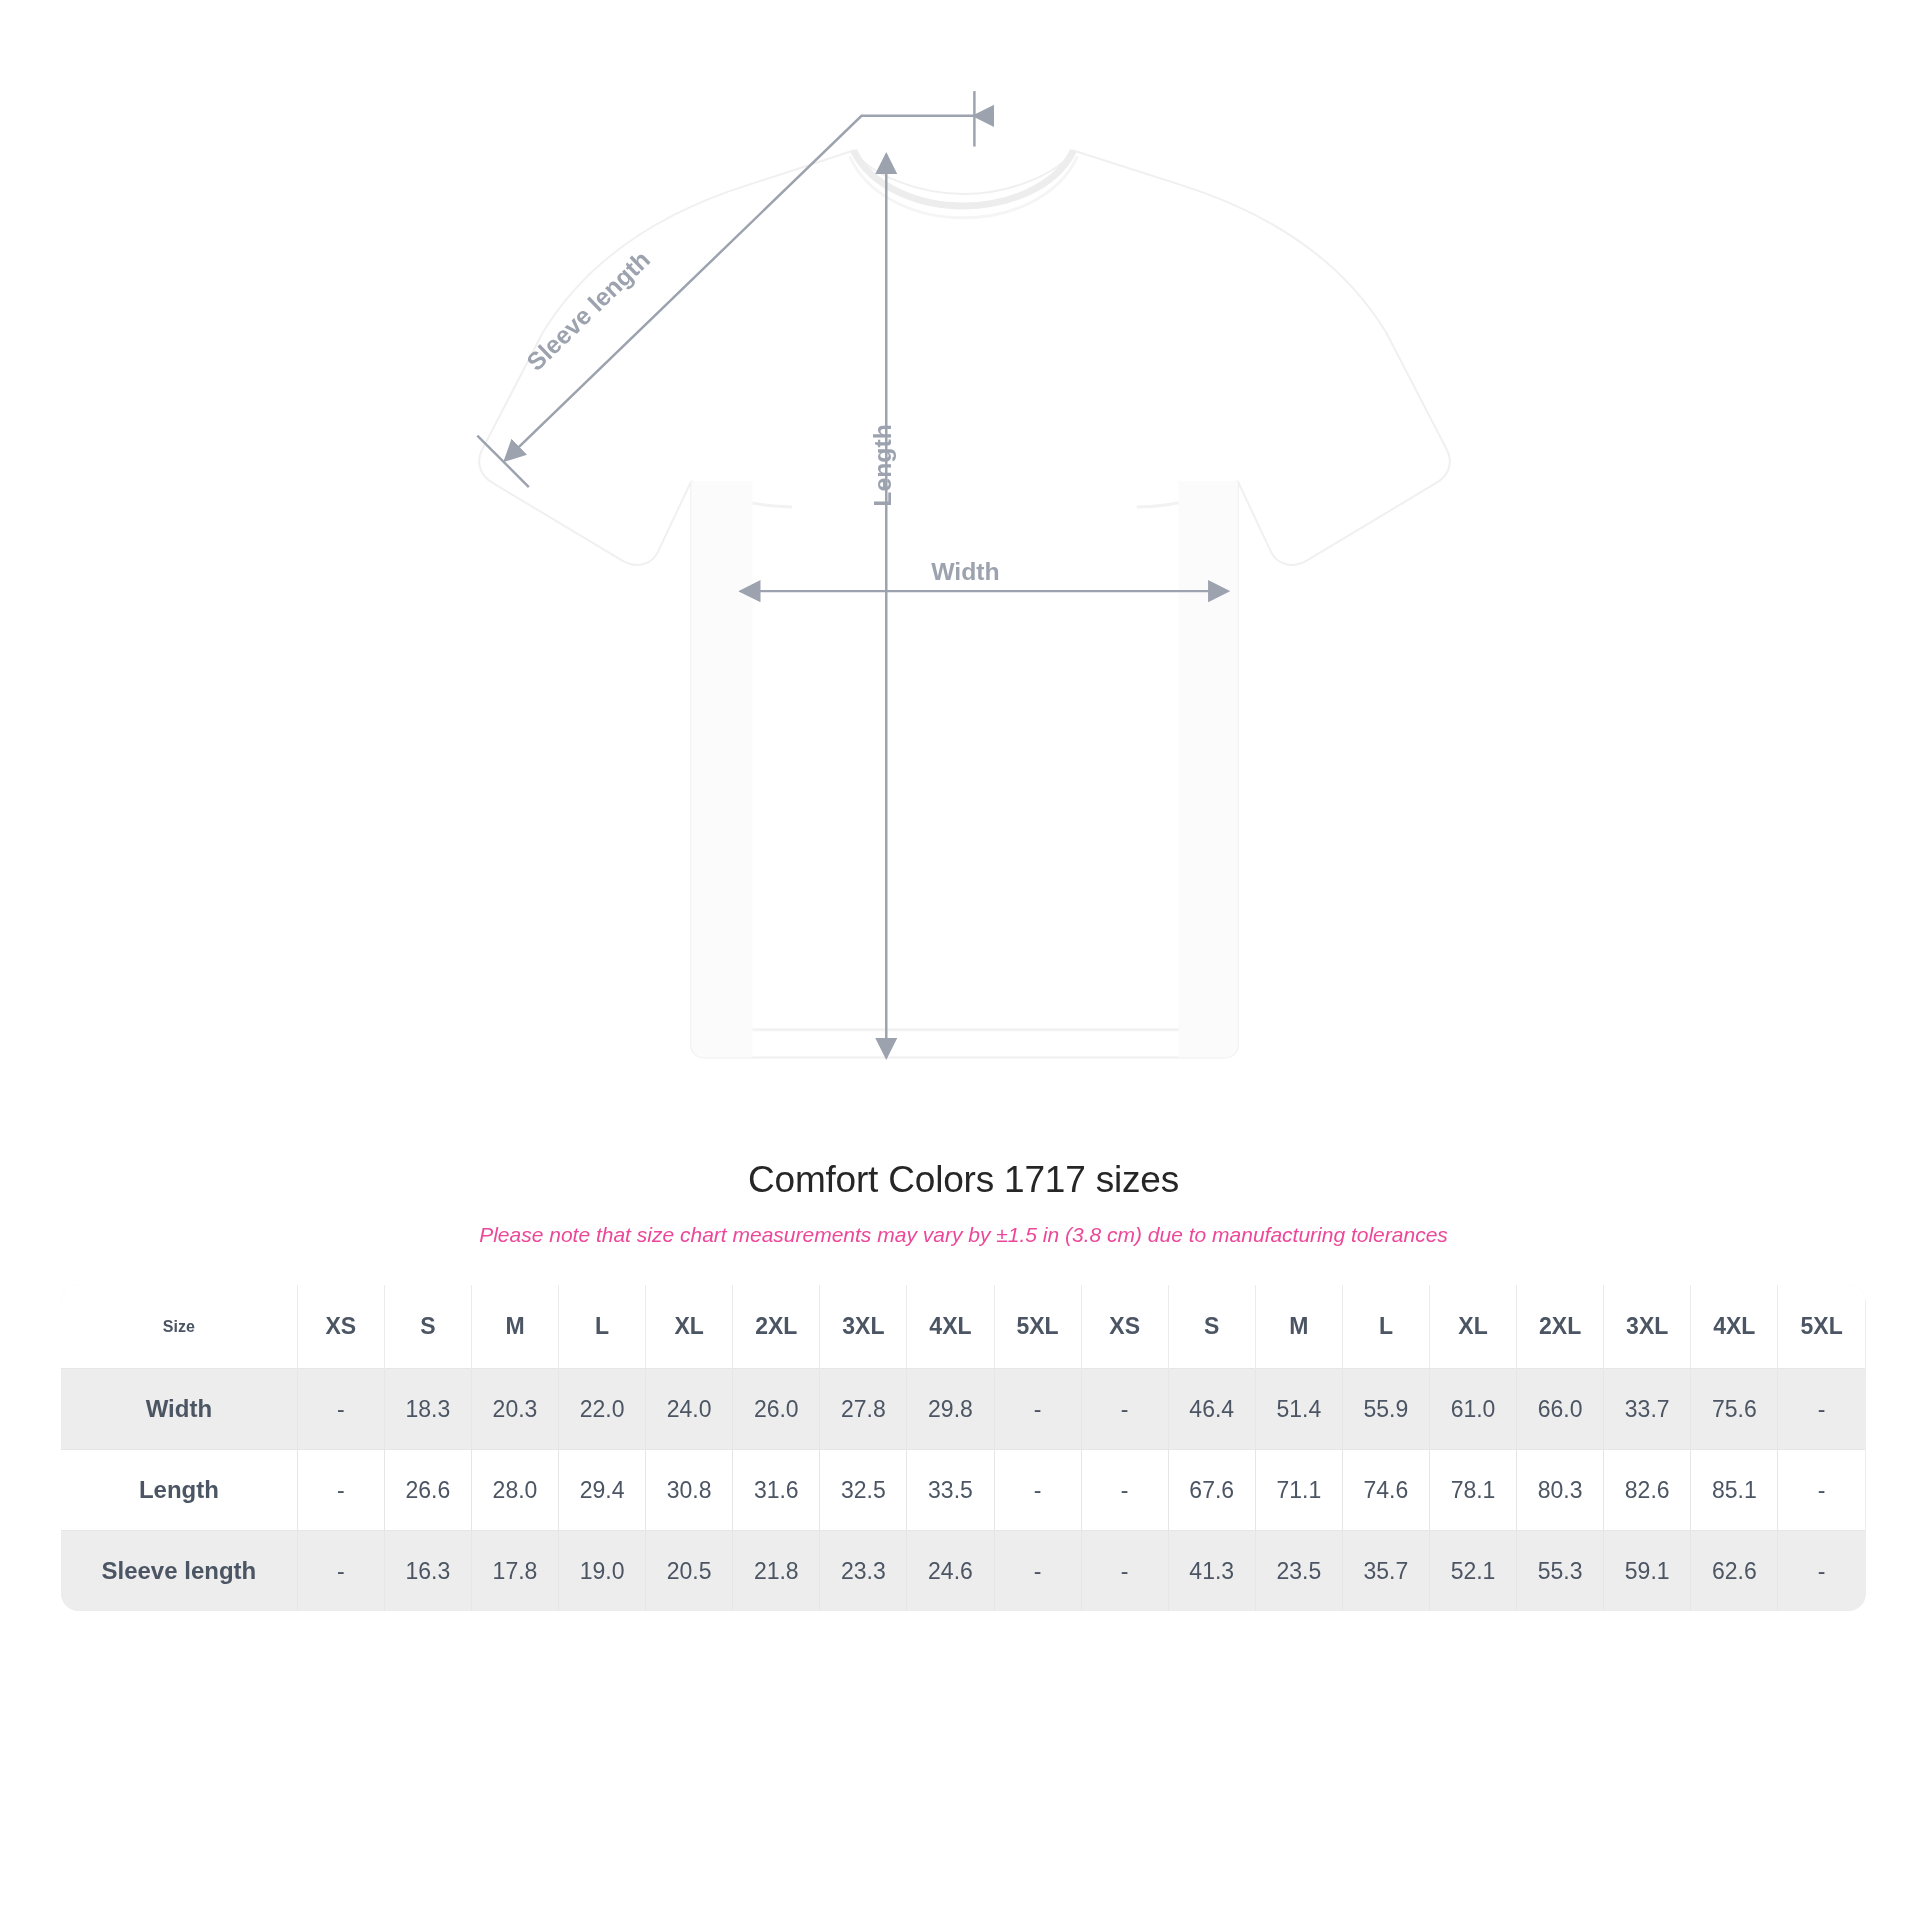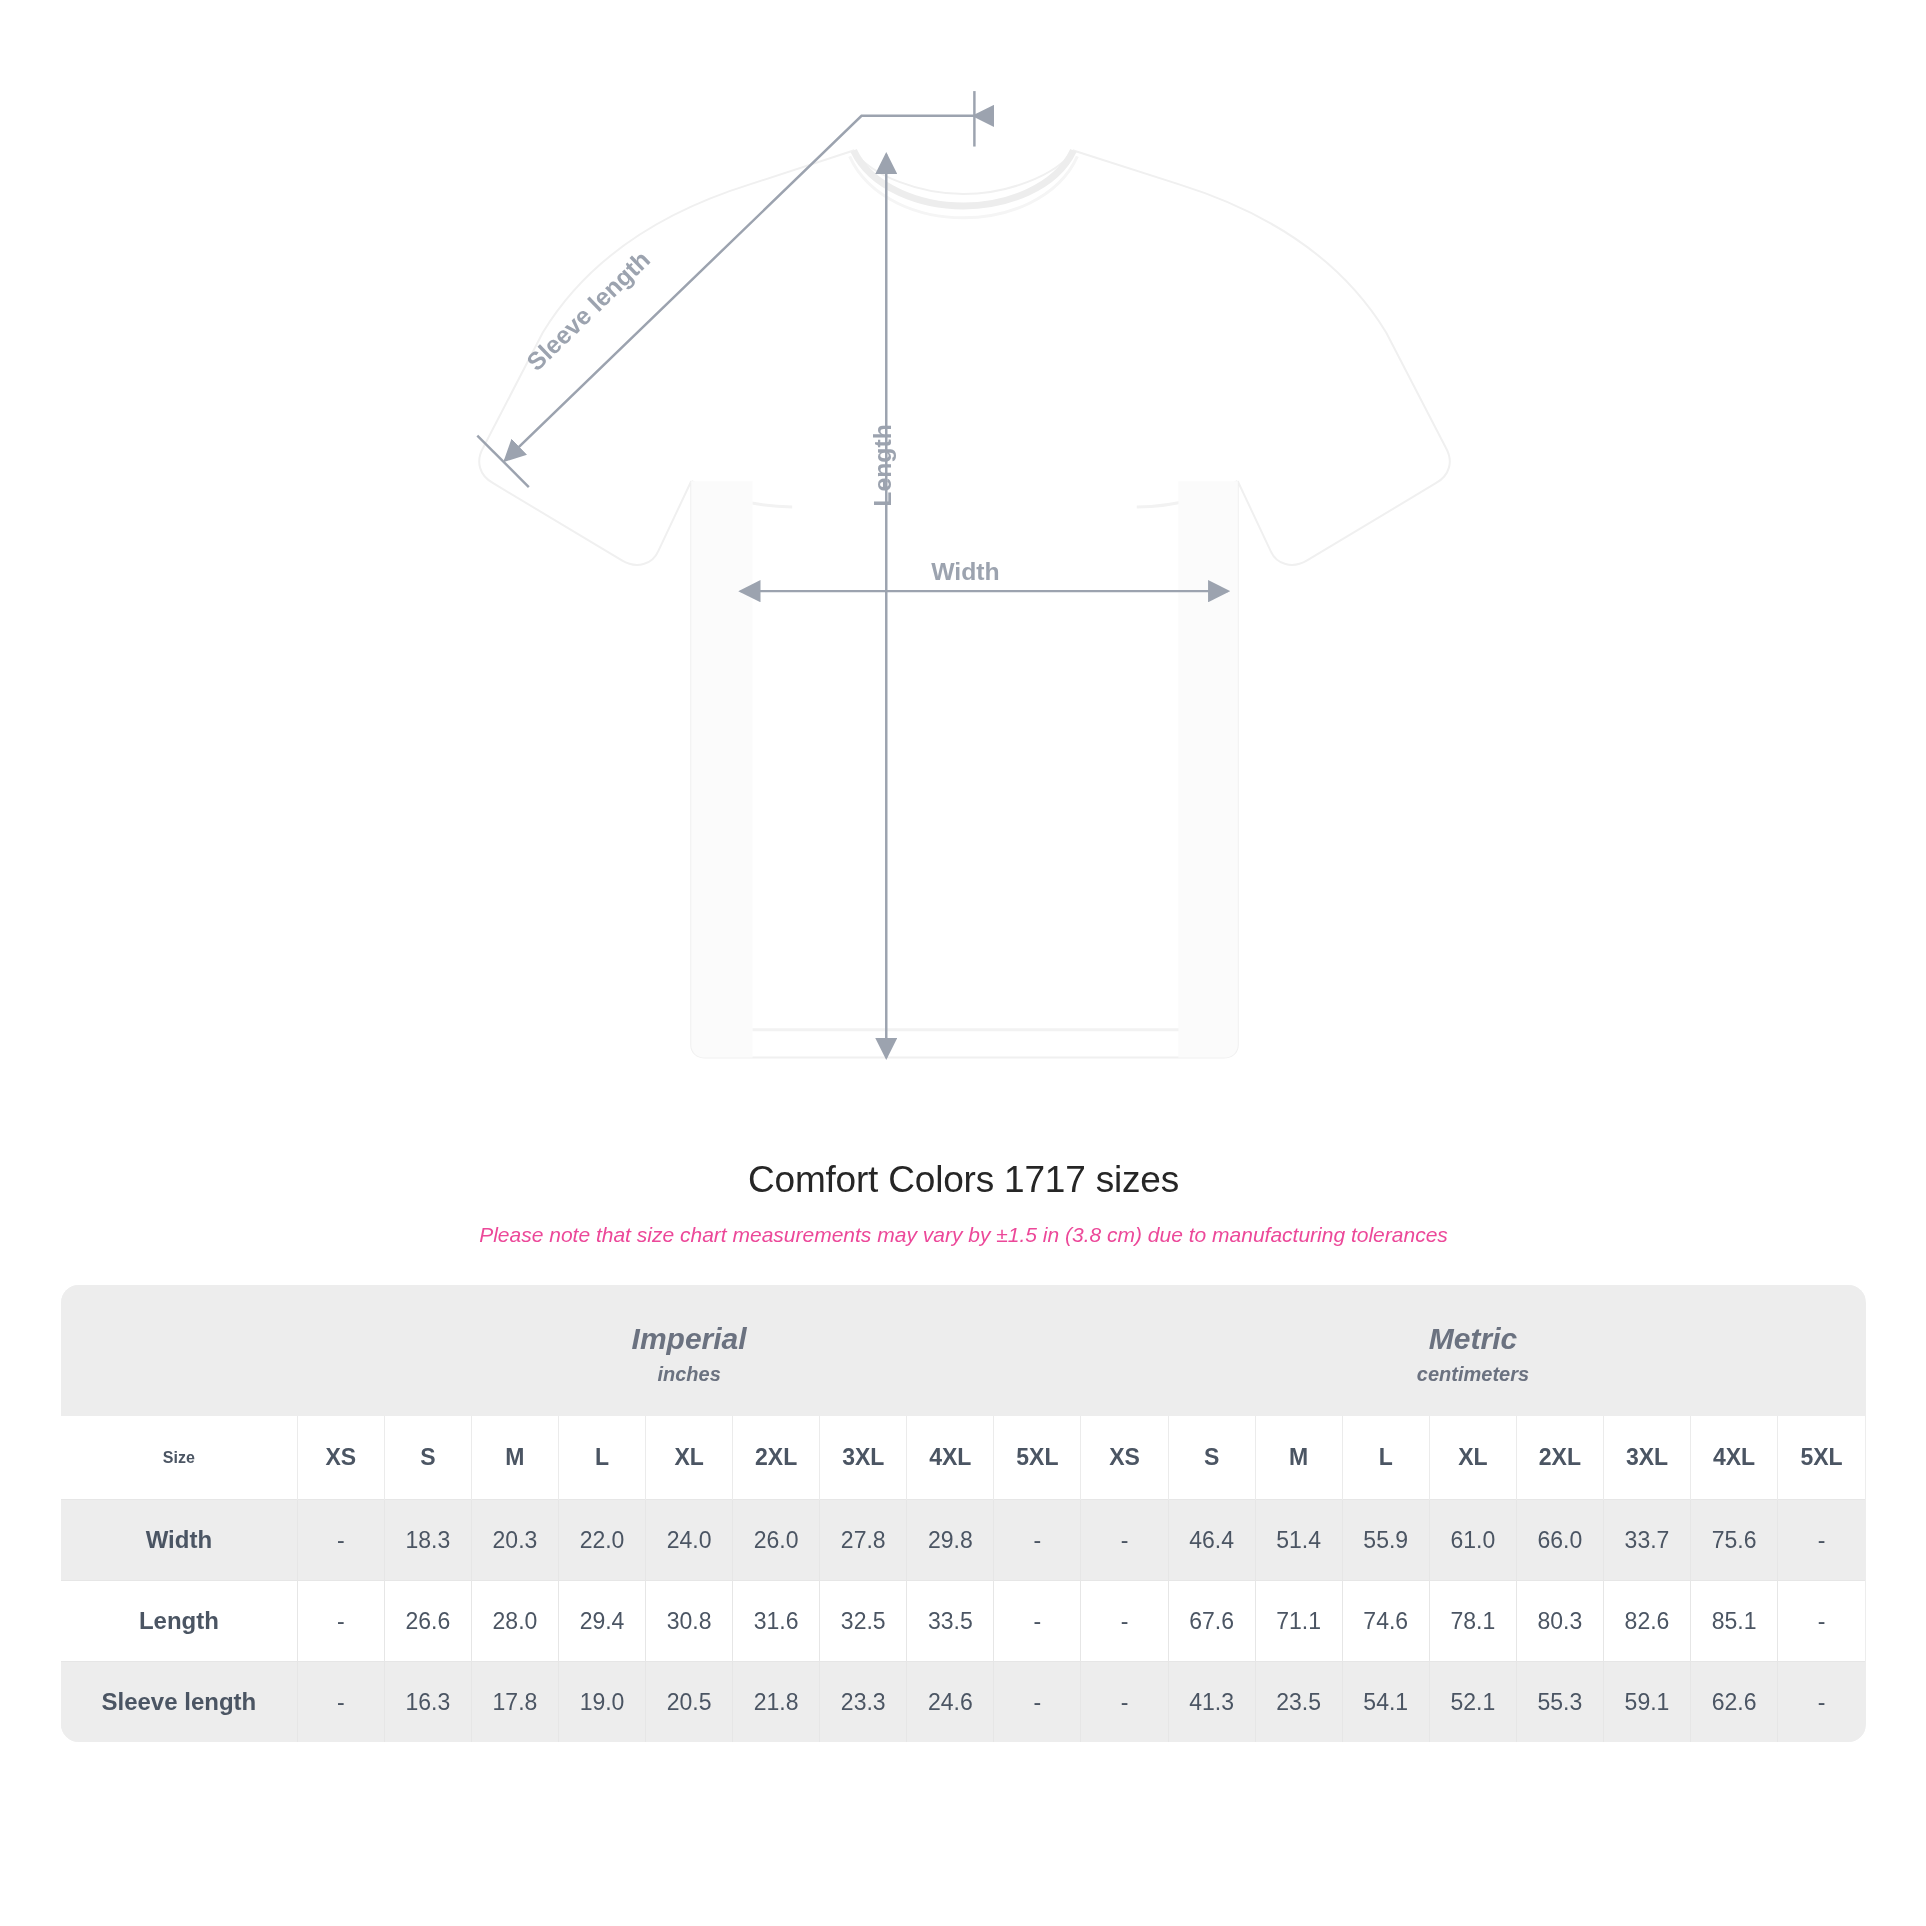--- a/index.html
+++ b/index.html
@@ -210,31 +210,20 @@
           <col class="unit-col">
           <col class="unit-col">
           <col class="unit-col">
           <col class="unit-col">
         <col class="unit-col">
           <col class="unit-col">
           <col class="unit-col">
           <col class="unit-col">
       </colgroup>
       <thead>
-        <tr>
-          <th class="unit-head-cell"></th>
-          <th class="unit-head-cell" colspan="9">
-            <div class="unit-name">Imperial</div>
-            <div class="unit-sub">inches</div>
-          </th>
-          <th class="unit-head-cell" colspan="9">
-            <div class="unit-name">Metric</div>
-            <div class="unit-sub">centimeters</div>
-          </th>
-        </tr>
         <tr class="size-row">
           <th class="rowlabel">Size</th>
           <th>XS</th>
           <th>S</th>
           <th>M</th>
           <th>L</th>
           <th>XL</th>
           <th>2XL</th>
           <th>3XL</th>
           <th>4XL</th>
@@ -300,21 +289,21 @@
           <td>17.8</td>
           <td>19.0</td>
           <td>20.5</td>
           <td>21.8</td>
           <td>23.3</td>
           <td>24.6</td>
           <td>-</td>
           <td>-</td>
           <td>41.3</td>
           <td>23.5</td>
-          <td>54.1</td>
+          <td>35.7</td>
           <td>52.1</td>
           <td>55.3</td>
           <td>59.1</td>
           <td>62.6</td>
           <td>-</td>
         </tr>
       </tbody>
     </table>
   </div>
 

